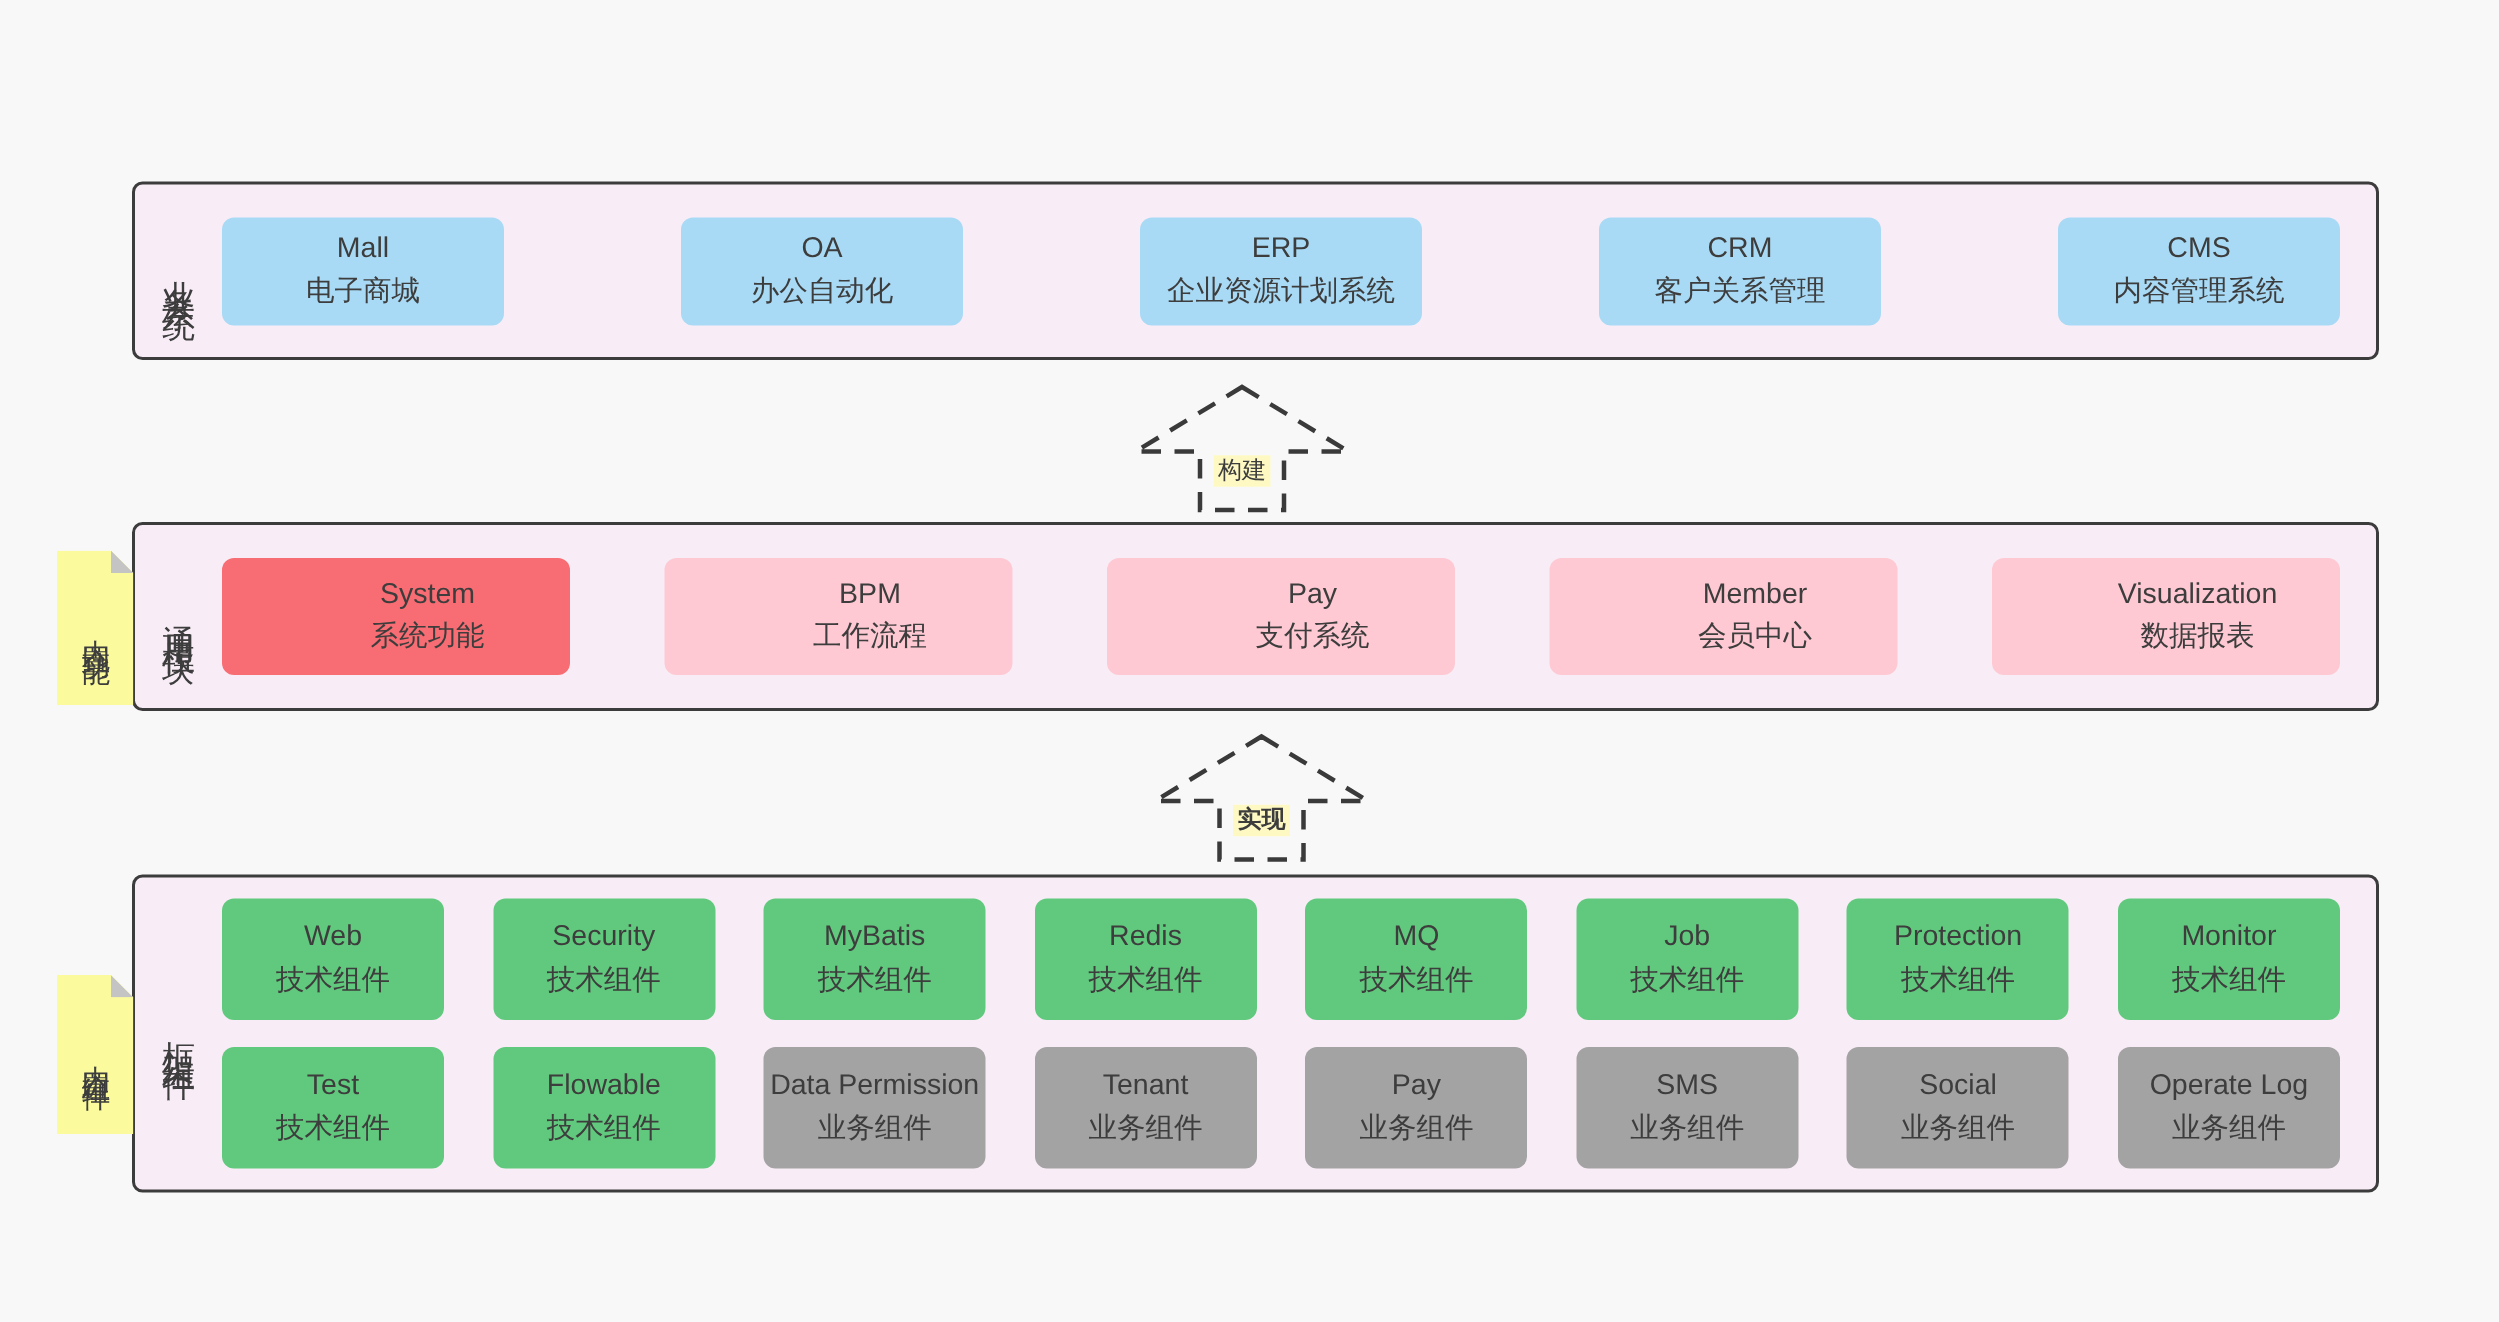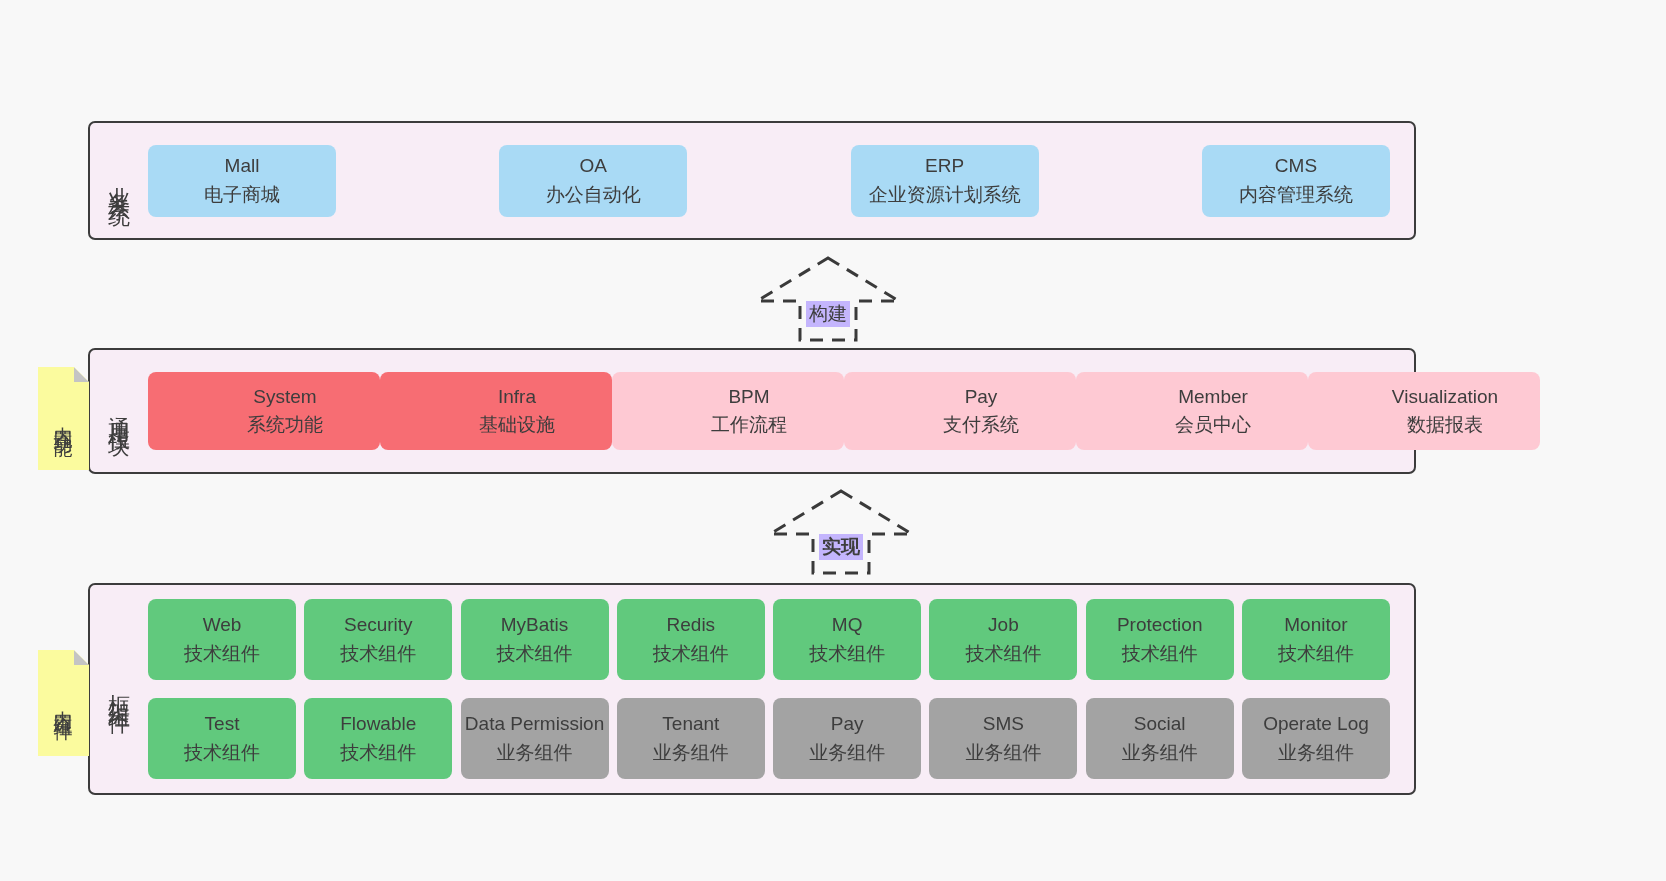--- a/index.html
+++ b/index.html
@@ -1,20 +1,20 @@
 <!DOCTYPE html>
 <html><head>
 <meta charset="utf-8">
 <style>
   html,body{margin:0;padding:0;background:#f8f8f8;}
   .canvas{position:relative;width:1666px;height:881px;background:#f8f8f8;overflow:hidden;
           font-family:"Liberation Sans","DejaVu Sans",sans-serif;color:#3d3d3d;}
 
   
-  .band{position:absolute;left:88px;width:1328px;box-sizing:border-box;
+  .band{position:absolute;left:88px;width:1498px;box-sizing:border-box;
         background:#f8edf6;border:2px solid #3c3c3c;border-radius:7px;
         display:flex;align-items:stretch;}
   .band-top{top:121px;height:119px;}
   .band-mid{top:348px;height:126px;}
   .band-bot{top:583px;height:212px;}
   .band-label{width:58px;flex:0 0 58px;display:flex;align-items:center;justify-content:center;}
   .vtext{writing-mode:vertical-rl;text-orientation:upright;font-size:22px;letter-spacing:6px;line-height:1;}
 
   .band-boxes{flex:1;display:flex;align-items:center;justify-content:space-between;padding:0 24px 0 0;}
   .band-grid{flex:1;display:grid;grid-template-columns:repeat(8,148px);justify-content:space-between;
@@ -39,21 +39,21 @@
   .sticky .vtext{font-size:19px;letter-spacing:4px;}
   .sticky-fold{position:absolute;top:0;right:0;width:15px;height:15px;background:#c4c4c4;
                clip-path:polygon(0 0,100% 100%,0 100%);}
   .sticky-1{top:367px;height:103px;}
   .sticky-2{top:650px;height:106px;}
 
   
   .arrow{position:absolute;width:150px;height:86px;}
   .arrow svg{display:block;width:100%;height:100%;}
   .arrow-label{position:absolute;left:50%;top:58px;transform:translate(-50%,-50%);
-               background:#c4b5fd;padding:0 3px;font-size:19px;white-space:nowrap;}
+               background:#fef9c3;padding:0 3px;font-size:16px;white-space:nowrap;}
   .arrow-1{left:753px;top:256px;}
   .arrow-2{left:766px;top:489px;font-weight:bold;}
 </style>
 </head>
 <body>
 
 <div class="canvas">
 
   <section class="band band-top">
     <div class="band-label">
@@ -66,20 +66,24 @@
       </div>
       <div class="box bx-wide blue">
         <div>OA</div>
         <div>办公自动化</div>
       </div>
       <div class="box bx-wide blue">
         <div>ERP</div>
         <div>企业资源计划系统</div>
       </div>
       <div class="box bx-wide blue">
+        <div>CRM</div>
+        <div>客户关系管理</div>
+      </div>
+      <div class="box bx-wide blue">
         <div>CMS</div>
         <div>内容管理系统</div>
       </div>
     </div>
   </section>
 
   <div class="arrow arrow-1">
     <svg viewBox="0 0 150 86">
       <polygon points="75,2 146,45 103,45 103,84 47,84 47,45 4,45" fill="none" stroke="#3a3a3a" stroke-width="3" stroke-dasharray="13 9"></polygon>
     </svg>
@@ -88,24 +92,20 @@
 
   <section class="band band-mid">
     <div class="band-label">
       <span class="vtext">通用模块</span>
     </div>
     <div class="band-boxes">
       <div class="box bx-mid red">
         <div>System</div>
         <div>系统功能</div>
       </div>
-      <div class="box bx-mid red">
-        <div>Infra</div>
-        <div>基础设施</div>
-      </div>
       <div class="box bx-mid pink">
         <div>BPM</div>
         <div>工作流程</div>
       </div>
       <div class="box bx-mid pink">
         <div>Pay</div>
         <div>支付系统</div>
       </div>
       <div class="box bx-mid pink">
         <div>Member</div>

